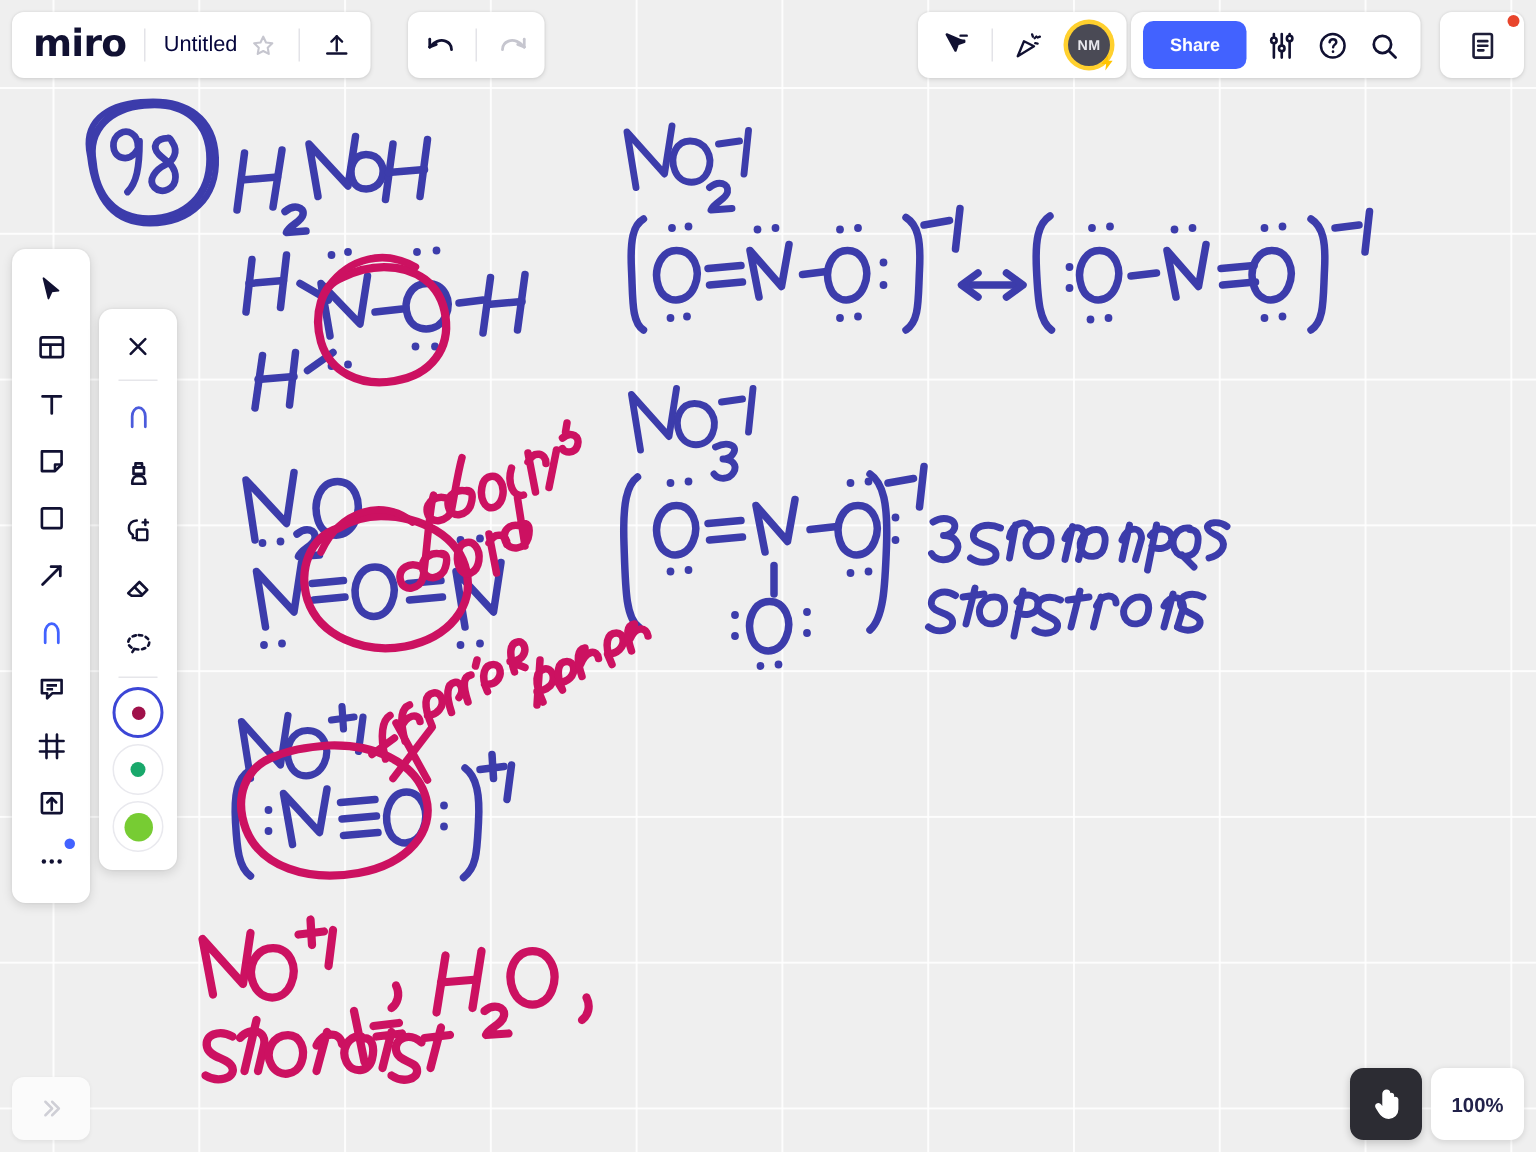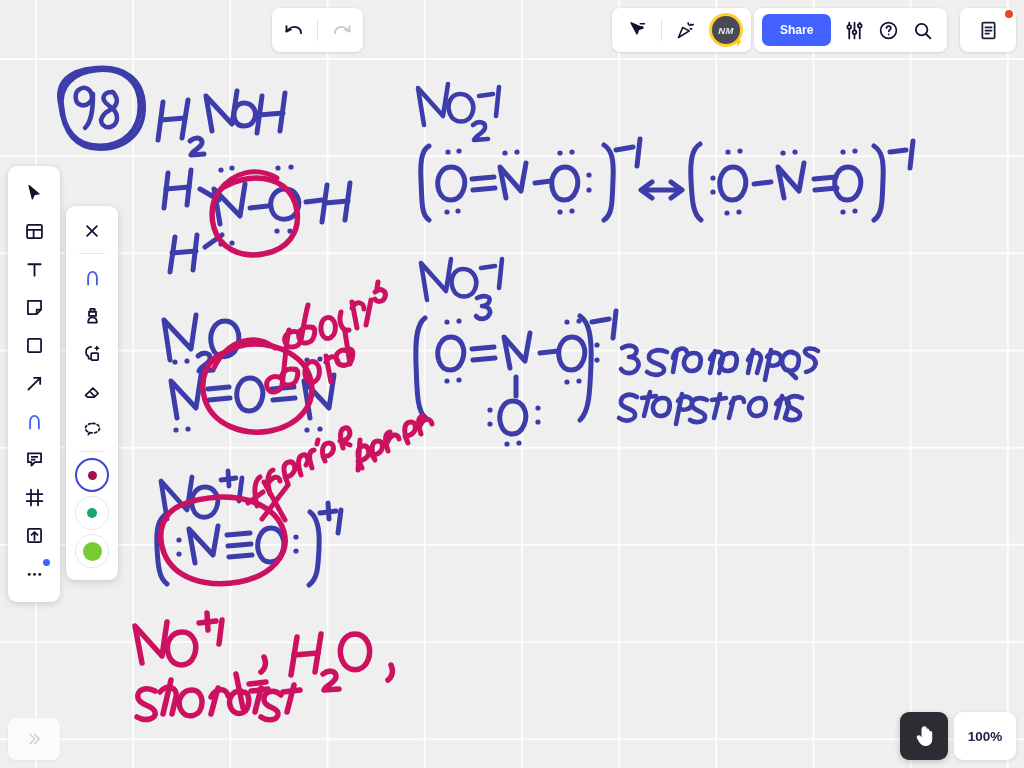--- a/index.html
+++ b/index.html
@@ -58,21 +58,20 @@
     margin-right: 6px;
   }
 
   .avatar {
     position: relative; width: 28px; height: 28px; border-radius: 50%;
     background: #4a4a55; color: #e8e8ee;
     font-size: 9.5px; font-weight: 700; letter-spacing: .3px;
     display: flex; align-items: center; justify-content: center;
     box-shadow: 0 0 0 3px #ffd02e; margin-left: 9px; margin-right: 3px;
     cursor: pointer;
-    font-style: italic;
   }
   .bolt {
     position: absolute; right: -5px; bottom: -4px;
     width: 13px; height: 13px; color: #ffc400;
   }
   .reddot {
     position: absolute; top: 2px; right: 3px;
     width: 8px; height: 8px; border-radius: 50%; background: #e8452c;
   }
 
@@ -458,20 +457,38 @@
           <path d="M241 691 C232 690 227 700 231 708 C235 716 246 715 248 706 C250 698 248 692 243 692 M236 674 L243 708"></path>
           <path d="M255 712 L261 688 M251 691 L268 689"></path>
           <path d="M281 695 C273 688 263 692 264 700 C265 708 277 707 278 713 C279 720 268 722 261 717"></path>
           <path d="M287 712 L294 685 M283 692 L300 690"></path>
           <path d="M249 684 L266 682"></path>
         </g>
       </g>
     </svg>
   </div>
 
+  <div class="bar" id="bar-left">
+    <div class="logo">miro</div>
+    <div class="vsep"></div>
+    <div class="doc-title">Untitled</div>
+    <div class="icbtn">
+      <svg width="17" height="17" viewBox="0 0 24 24" fill="none" stroke="#c6c6cf" stroke-width="2" stroke-linejoin="round">
+        <path d="M12 3.5l2.6 5.4 5.9.8-4.3 4.1 1 5.9-5.2-2.8-5.2 2.8 1-5.9L3.5 9.7l5.9-.8z"></path>
+      </svg>
+    </div>
+    <div class="vsep tight"></div>
+    <div class="icbtn">
+      <svg width="19" height="19" viewBox="0 0 24 24" fill="none" stroke="#111132" stroke-width="2" stroke-linecap="round" stroke-linejoin="round">
+        <path d="M12 16V4"></path>
+          <path d="M7.5 8.5L12 4l4.5 4.5"></path>
+          <path d="M4 18.5h16"></path>
+      </svg>
+    </div>
+  </div>
 
   <div class="bar" id="bar-undo">
     <div class="icbtn">
       <svg width="21" height="21" viewBox="0 0 24 24" fill="none" stroke="#111132" stroke-width="2.1" stroke-linecap="round" stroke-linejoin="round">
         <path d="M4 13V7"></path>
           <path d="M4 13c3-4 8-6 12-4.5 3 1.1 4.6 3.7 4.6 6.5"></path>
           <path d="M4 13l5-2"></path>
       </svg>
     </div>
     <div class="vsep tight"></div>

